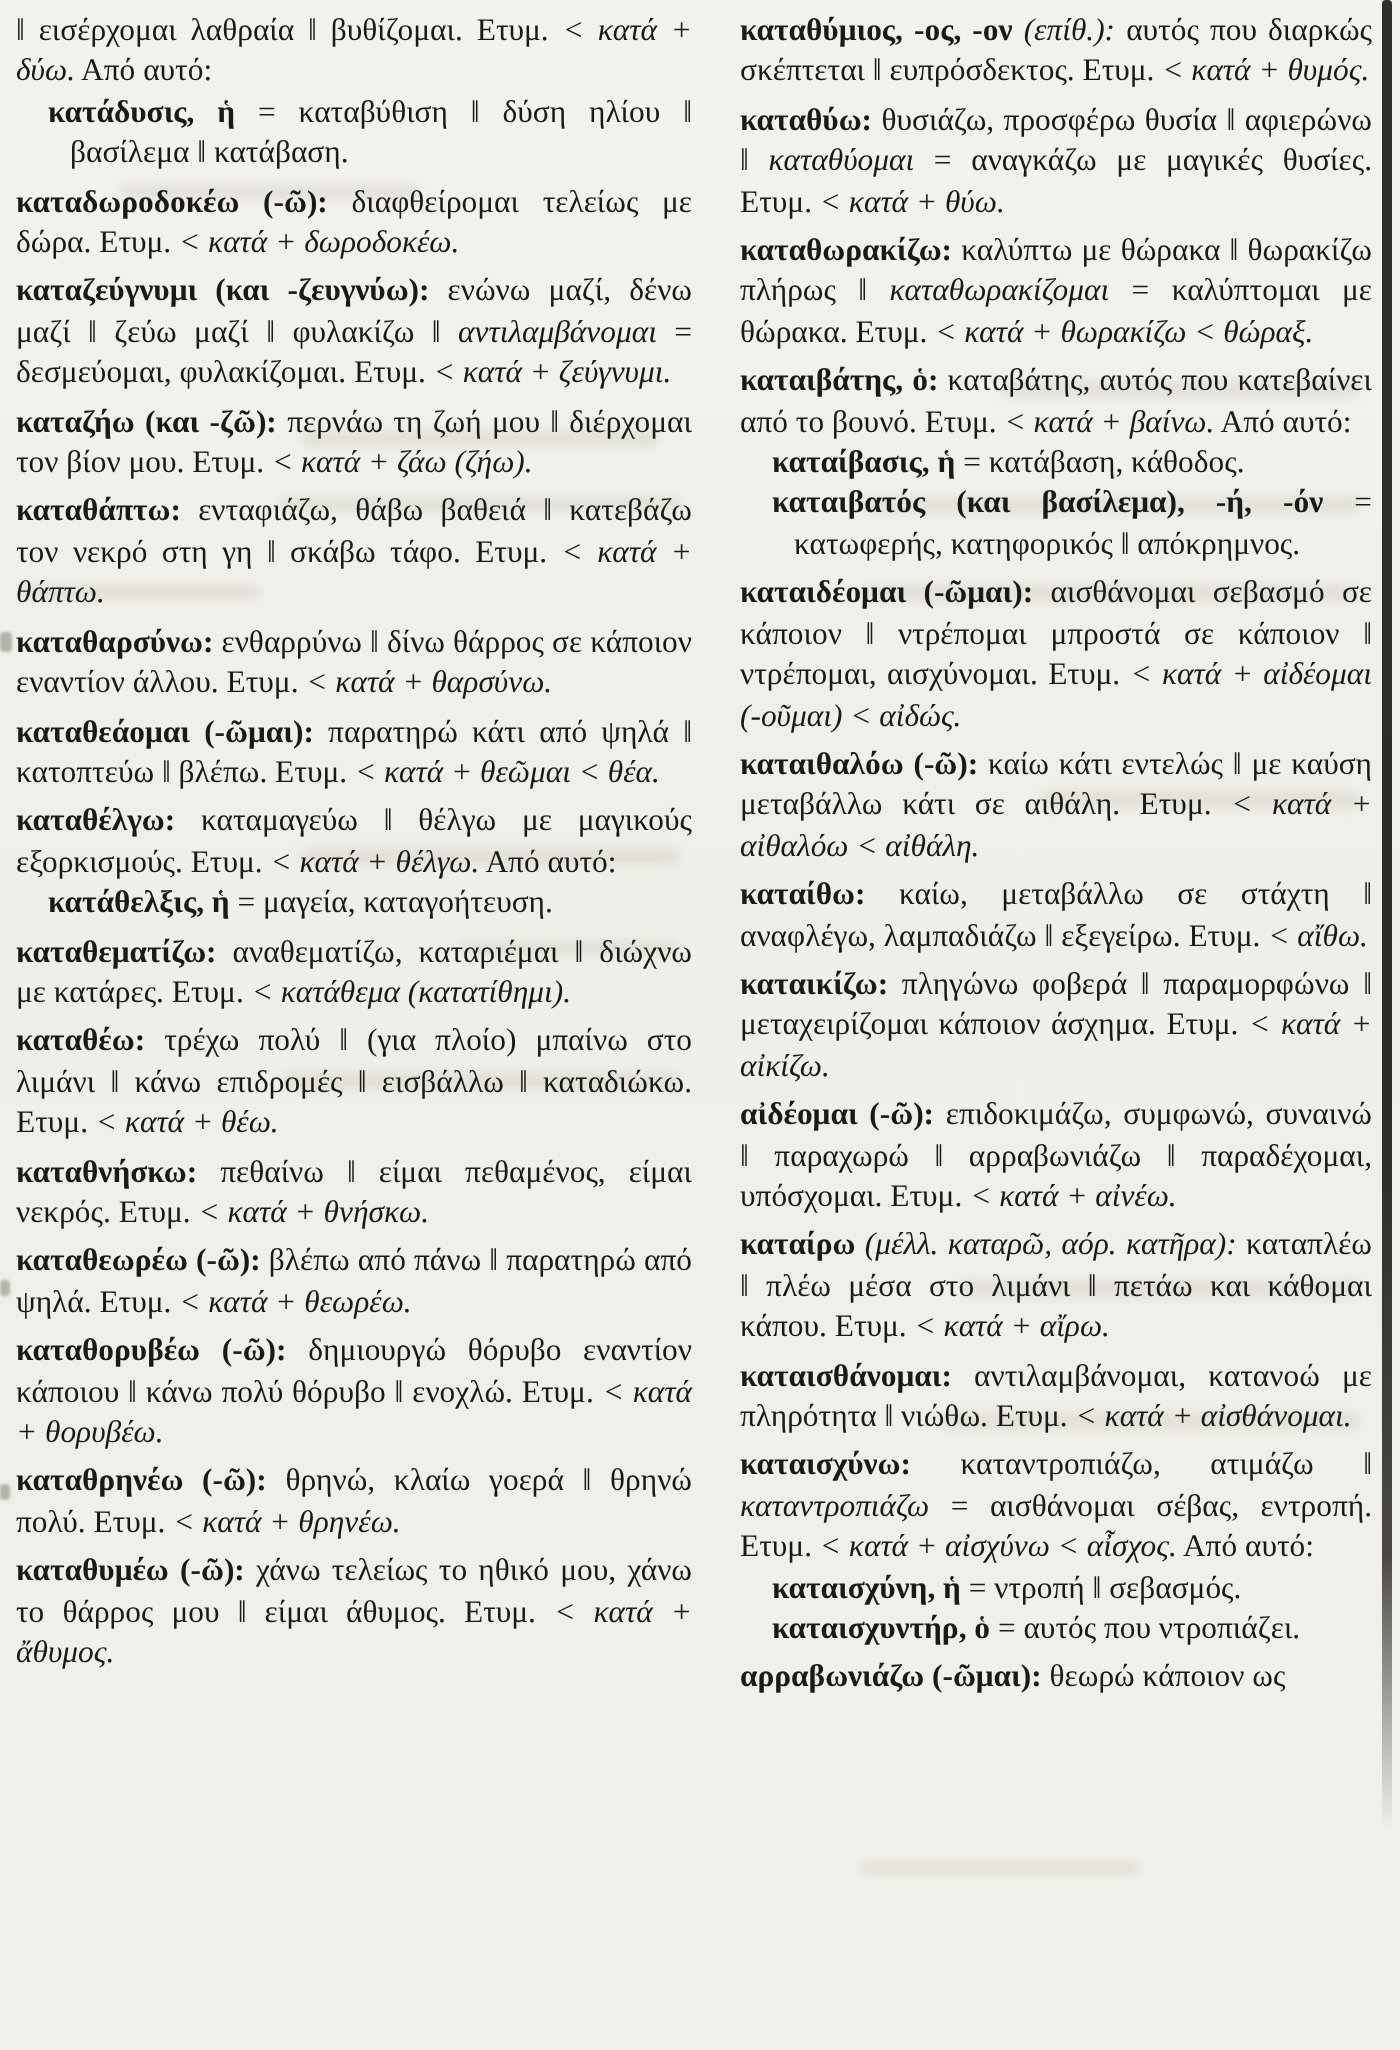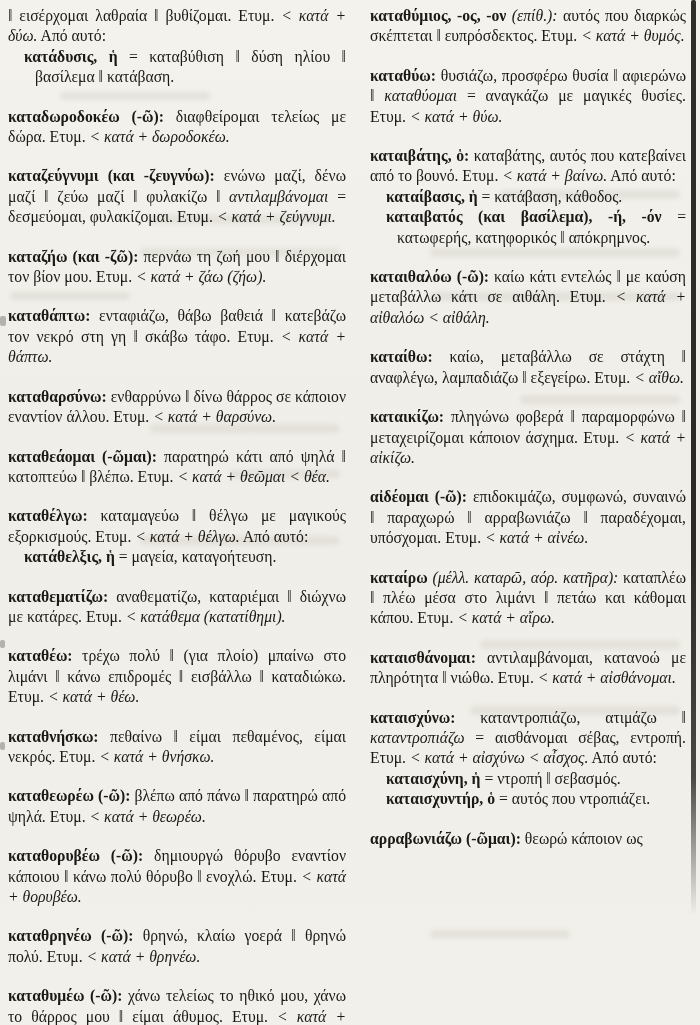--- a/index.html
+++ b/index.html
@@ -19,21 +19,21 @@
   .columns {
     position: relative; display: flex; padding: 6px 0 0 8px; z-index: 2;
   }
   .col { width: 338px; }
   .col-left { margin-right: 24px; }
   .col-right { width: 316px; }
   .entry {
     margin: 0; text-align: justify;
     font-size: 15.7px; line-height: 20.4px;
   }
-  .entry.main { margin-top: 19px; }
+  .entry.main { margin-top: 4px; }
   .col .entry:first-child { margin-top: 0; }
   .entry.sub { padding-left: 27px; text-indent: -11px; }
   .b { font-weight: bold; }
   .i { font-style: italic; }
   
   .smudge {
     position: absolute; background: #d7d4cb; opacity: 0.5;
     filter: blur(2px); border-radius: 5px; z-index: 1;
   }
   .edge-mark {
@@ -87,23 +87,25 @@
         <p class="entry main"><span class="b">καταθέω:</span><span> τρέχω πολύ ‖ (για πλοίο) μπαίνω στο λιμάνι ‖ κάνω επιδρομές ‖ εισβάλλω ‖ καταδιώκω. Ετυμ. </span><span class="i">&lt; κατά + θέω.</span></p>
         <p class="entry main"><span class="b">καταθνήσκω:</span><span> πεθαίνω ‖ είμαι πεθαμένος, είμαι νεκρός. Ετυμ. </span><span class="i">&lt; κατά + θνήσκω.</span></p>
         <p class="entry main"><span class="b">καταθεωρέω (-ῶ):</span><span> βλέπω από πάνω ‖ παρατηρώ από ψηλά. Ετυμ. </span><span class="i">&lt; κατά + θεωρέω.</span></p>
         <p class="entry main"><span class="b">καταθορυβέω (-ῶ):</span><span> δημιουργώ θόρυβο εναντίον κάποιου ‖ κάνω πολύ θόρυβο ‖ ενοχλώ. Ετυμ. </span><span class="i">&lt; κατά + θορυβέω.</span></p>
         <p class="entry main"><span class="b">καταθρηνέω (-ῶ):</span><span> θρηνώ, κλαίω γοερά ‖ θρηνώ πολύ. Ετυμ. </span><span class="i">&lt; κατά + θρηνέω.</span></p>
         <p class="entry main"><span class="b">καταθυμέω (-ῶ):</span><span> χάνω τελείως το ηθικό μου, χάνω το θάρρος μου ‖ είμαι άθυμος. Ετυμ. </span><span class="i">&lt; κατά + ἄθυμος.</span></p>
       </div>
     <div class="col col-right">
         <p class="entry main"><span class="b">καταθύμιος, -ος, -ον</span><span class="i"> (επίθ.):</span><span> αυτός που διαρκώς σκέπτεται ‖ ευπρόσδεκτος. Ετυμ. </span><span class="i">&lt; κατά + θυμός.</span></p>
         <p class="entry main"><span class="b">καταθύω:</span><span> θυσιάζω, προσφέρω θυσία ‖ αφιερώνω ‖ </span><span class="i">καταθύομαι</span><span> = αναγκάζω με μαγικές θυσίες. Ετυμ. </span><span class="i">&lt; κατά + θύω.</span></p>
+        <p class="entry main"><span class="b">καταθωρακίζω:</span><span> καλύπτω με θώρακα ‖ θωρακίζω πλήρως ‖ </span><span class="i">καταθωρακίζομαι</span><span> = καλύπτομαι με θώρακα. Ετυμ. </span><span class="i">&lt; κατά + θωρακίζω &lt; θώραξ.</span></p>
         <p class="entry main"><span class="b">καταιβάτης, ὁ:</span><span> καταβάτης, αυτός που κατεβαίνει από το βουνό. Ετυμ. </span><span class="i">&lt; κατά + βαίνω.</span><span> Από αυτό:</span></p>
         <p class="entry sub"><span class="b">καταίβασις, ἡ</span><span> = κατάβαση, κάθοδος.</span></p>
         <p class="entry sub"><span class="b">καταιβατός (και βασίλεμα), -ή, -όν</span><span> = κατωφερής, κατηφορικός ‖ απόκρημνος.</span></p>
+        <p class="entry main"><span class="b">καταιδέομαι (-ῶμαι):</span><span> αισθάνομαι σεβασμό σε κάποιον ‖ ντρέπομαι μπροστά σε κάποιον ‖ ντρέπομαι, αισχύνομαι. Ετυμ. </span><span class="i">&lt; κατά + αἰδέομαι (-οῦμαι) &lt; αἰδώς.</span></p>
         <p class="entry main"><span class="b">καταιθαλόω (-ῶ):</span><span> καίω κάτι εντελώς ‖ με καύση μεταβάλλω κάτι σε αιθάλη. Ετυμ. </span><span class="i">&lt; κατά + αἰθαλόω &lt; αἰθάλη.</span></p>
         <p class="entry main"><span class="b">καταίθω:</span><span> καίω, μεταβάλλω σε στάχτη ‖ αναφλέγω, λαμπαδιάζω ‖ εξεγείρω. Ετυμ. </span><span class="i">&lt; αἴθω.</span></p>
         <p class="entry main"><span class="b">καταικίζω:</span><span> πληγώνω φοβερά ‖ παραμορφώνω ‖ μεταχειρίζομαι κάποιον άσχημα. Ετυμ. </span><span class="i">&lt; κατά + αἰκίζω.</span></p>
         <p class="entry main"><span class="b">αἰδέομαι (-ῶ):</span><span> επιδοκιμάζω, συμφωνώ, συναινώ ‖ παραχωρώ ‖ αρραβωνιάζω ‖ παραδέχομαι, υπόσχομαι. Ετυμ. </span><span class="i">&lt; κατά + αἰνέω.</span></p>
         <p class="entry main"><span class="b">καταίρω</span><span class="i"> (μέλλ. καταρῶ, αόρ. κατῆρα):</span><span> καταπλέω ‖ πλέω μέσα στο λιμάνι ‖ πετάω και κάθομαι κάπου. Ετυμ. </span><span class="i">&lt; κατά + αἴρω.</span></p>
         <p class="entry main"><span class="b">καταισθάνομαι:</span><span> αντιλαμβάνομαι, κατανοώ με πληρότητα ‖ νιώθω. Ετυμ. </span><span class="i">&lt; κατά + αἰσθάνομαι.</span></p>
         <p class="entry main"><span class="b">καταισχύνω:</span><span> καταντροπιάζω, ατιμάζω ‖ </span><span class="i">καταντροπιάζω</span><span> = αισθάνομαι σέβας, εντροπή. Ετυμ. </span><span class="i">&lt; κατά + αἰσχύνω &lt; αἶσχος.</span><span> Από αυτό:</span></p>
         <p class="entry sub"><span class="b">καταισχύνη, ἡ</span><span> = ντροπή ‖ σεβασμός.</span></p>
         <p class="entry sub"><span class="b">καταισχυντήρ, ὁ</span><span> = αυτός που ντροπιάζει.</span></p>
         <p class="entry main"><span class="b">αρραβωνιάζω (-ῶμαι):</span><span> θεωρώ κάποιον ως</span></p>

